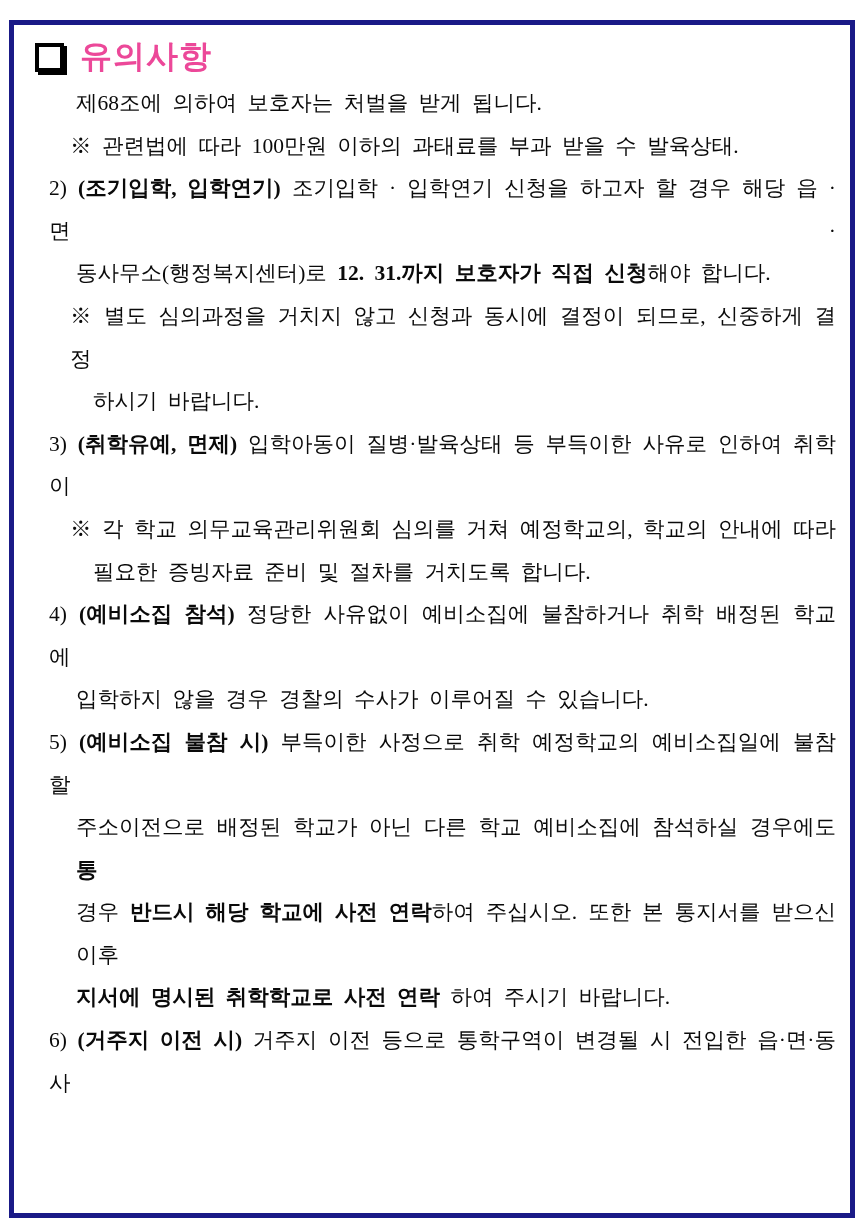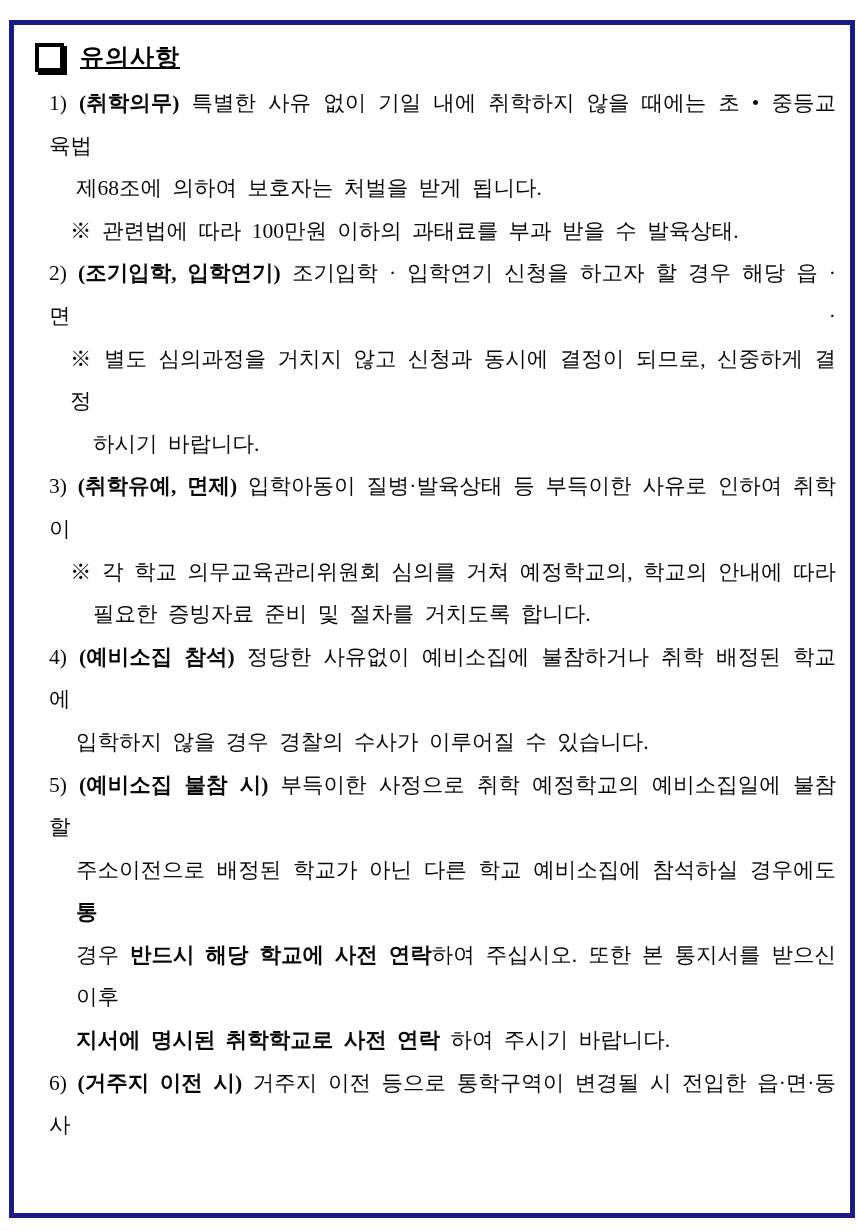--- a/index.html
+++ b/index.html
@@ -37,24 +37,23 @@
     width: 21px;
     height: 21px;
     background: #ffffff;
     border: 4px solid #000000;
     box-shadow: 3px 3px 0 0 #000000;
     margin-right: 3px;
   }
   .title-text {
     font-family: "Liberation Sans", "DejaVu Sans", sans-serif;
     font-weight: bold;
-    font-size: 24px;
+    font-size: 32px;
     letter-spacing: 1px;
-    color: #000000;
-    text-decoration: underline;
+    color: #ec4899;
   }
   .notice-body {
     font-size: 21.5px;
     line-height: 42.6px;
     word-spacing: 5px;
     padding-right: 2px;
   }
   .line { white-space: nowrap; }
   .line.justify {
     white-space: normal;
@@ -73,24 +72,24 @@
 <div class="page">
   <div class="frame">
     <div class="content">
 
       <div class="title-row">
         <span class="square-icon"></span>
         <span class="title-text">유의사항</span>
       </div>
 
       <div class="notice-body">
-          <div class="line indent-item justify"><span>1) </span><span class="bold">(취학의무)</span><span> 특별한 사유 없이 기일 내에 취학하지 않을 때에는 초 • 중등교육법</span></div>
           <div class="line indent-cont"><span>제68조에 의하여 보호자는 처벌을 받게 됩니다.</span></div>
           <div class="line indent-note"><span>※ 관련법에 따라 100만원 이하의 과태료를 부과 받을 수 발육상태.</span></div>
           <div class="line indent-item justify"><span>2) </span><span class="bold">(조기입학, 입학연기)</span><span> 조기입학 · 입학연기 신청을 하고자 할 경우 해당 읍 · 면 ·</span></div>
+          <div class="line indent-cont"><span>동사무소(행정복지센터)로 </span><span class="bold">12. 31.까지 보호자가 직접 신청</span><span>해야 합니다.</span></div>
           <div class="line indent-note justify"><span>※ 별도 심의과정을 거치지 않고 신청과 동시에 결정이 되므로, 신중하게 결정</span></div>
           <div class="line indent-note2"><span>하시기 바랍니다.</span></div>
           <div class="line indent-item justify"><span>3) </span><span class="bold">(취학유예, 면제)</span><span> 입학아동이 질병·발육상태 등 부득이한 사유로 인하여 취학이</span></div>
           <div class="line indent-note justify"><span>※ 각 학교 의무교육관리위원회 심의를 거쳐 예정학교의, 학교의 안내에 따라</span></div>
           <div class="line indent-note2"><span>필요한 증빙자료 준비 및 절차를 거치도록 합니다.</span></div>
           <div class="line indent-item justify"><span>4) </span><span class="bold">(예비소집 참석)</span><span> 정당한 사유없이 예비소집에 불참하거나 취학 배정된 학교에</span></div>
           <div class="line indent-cont"><span>입학하지 않을 경우 경찰의 수사가 이루어질 수 있습니다.</span></div>
           <div class="line indent-item justify"><span>5) </span><span class="bold">(예비소집 불참 시)</span><span> 부득이한 사정으로 취학 예정학교의 예비소집일에 불참 할</span></div>
           <div class="line indent-cont justify"><span>주소이전으로 배정된 학교가 아닌 다른 학교 예비소집에 참석하실 경우에도 </span><span class="bold">통</span></div>
           <div class="line indent-cont justify"><span>경우 </span><span class="bold">반드시 해당 학교에 사전 연락</span><span>하여 주십시오. 또한 본 통지서를 받으신 이후</span></div>

